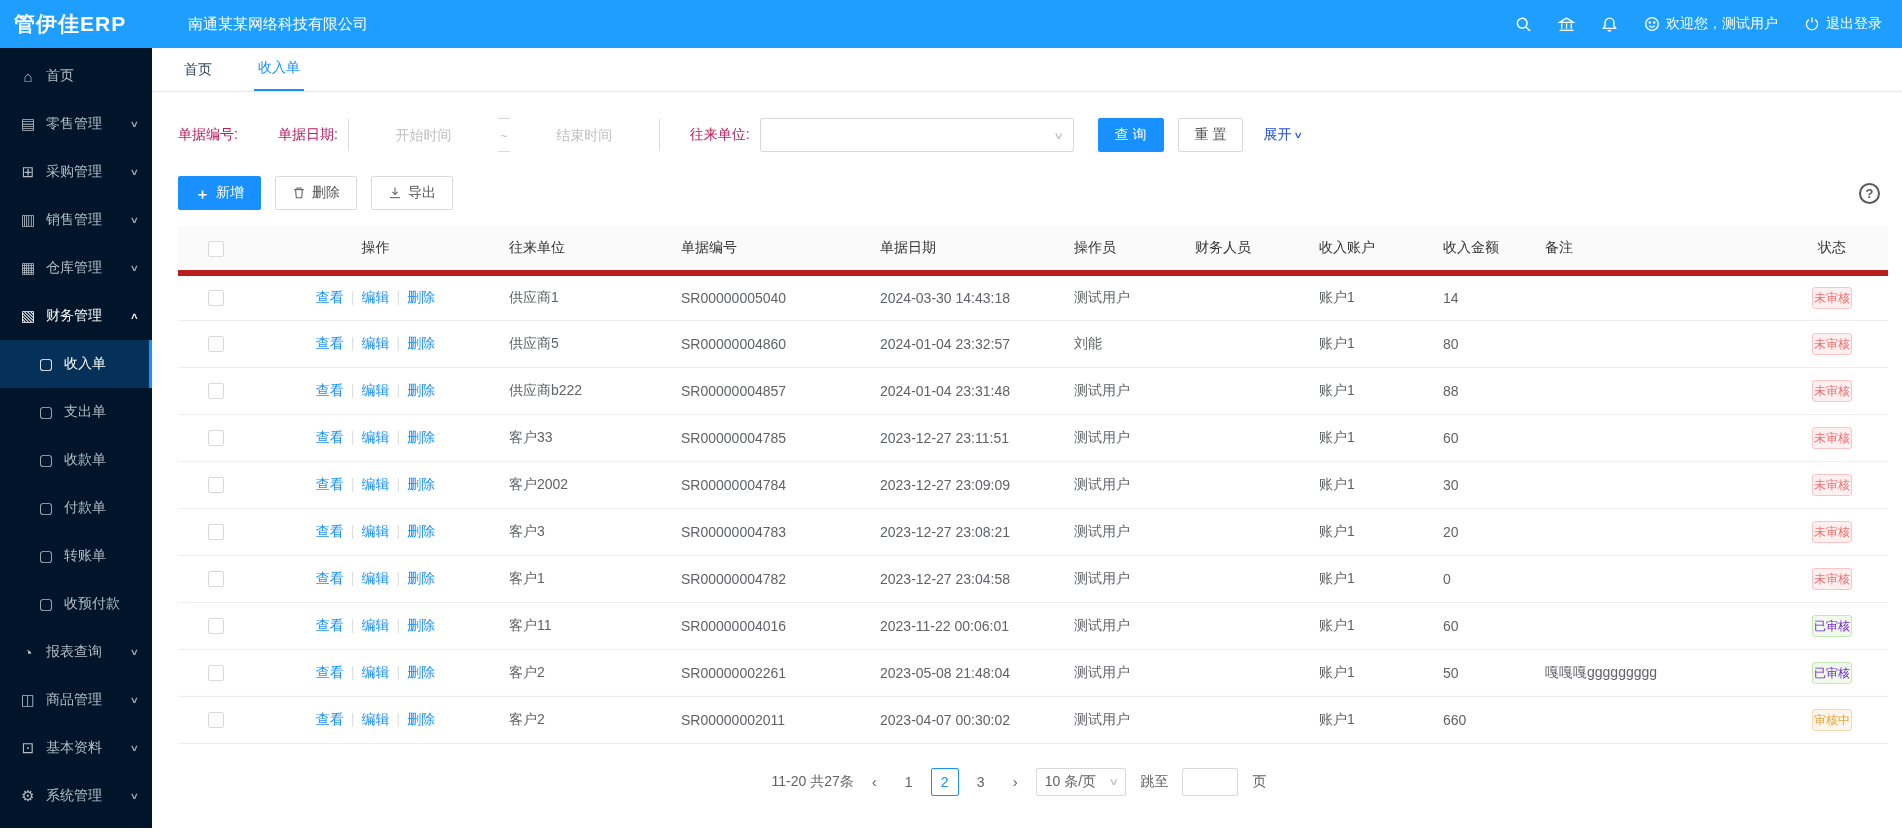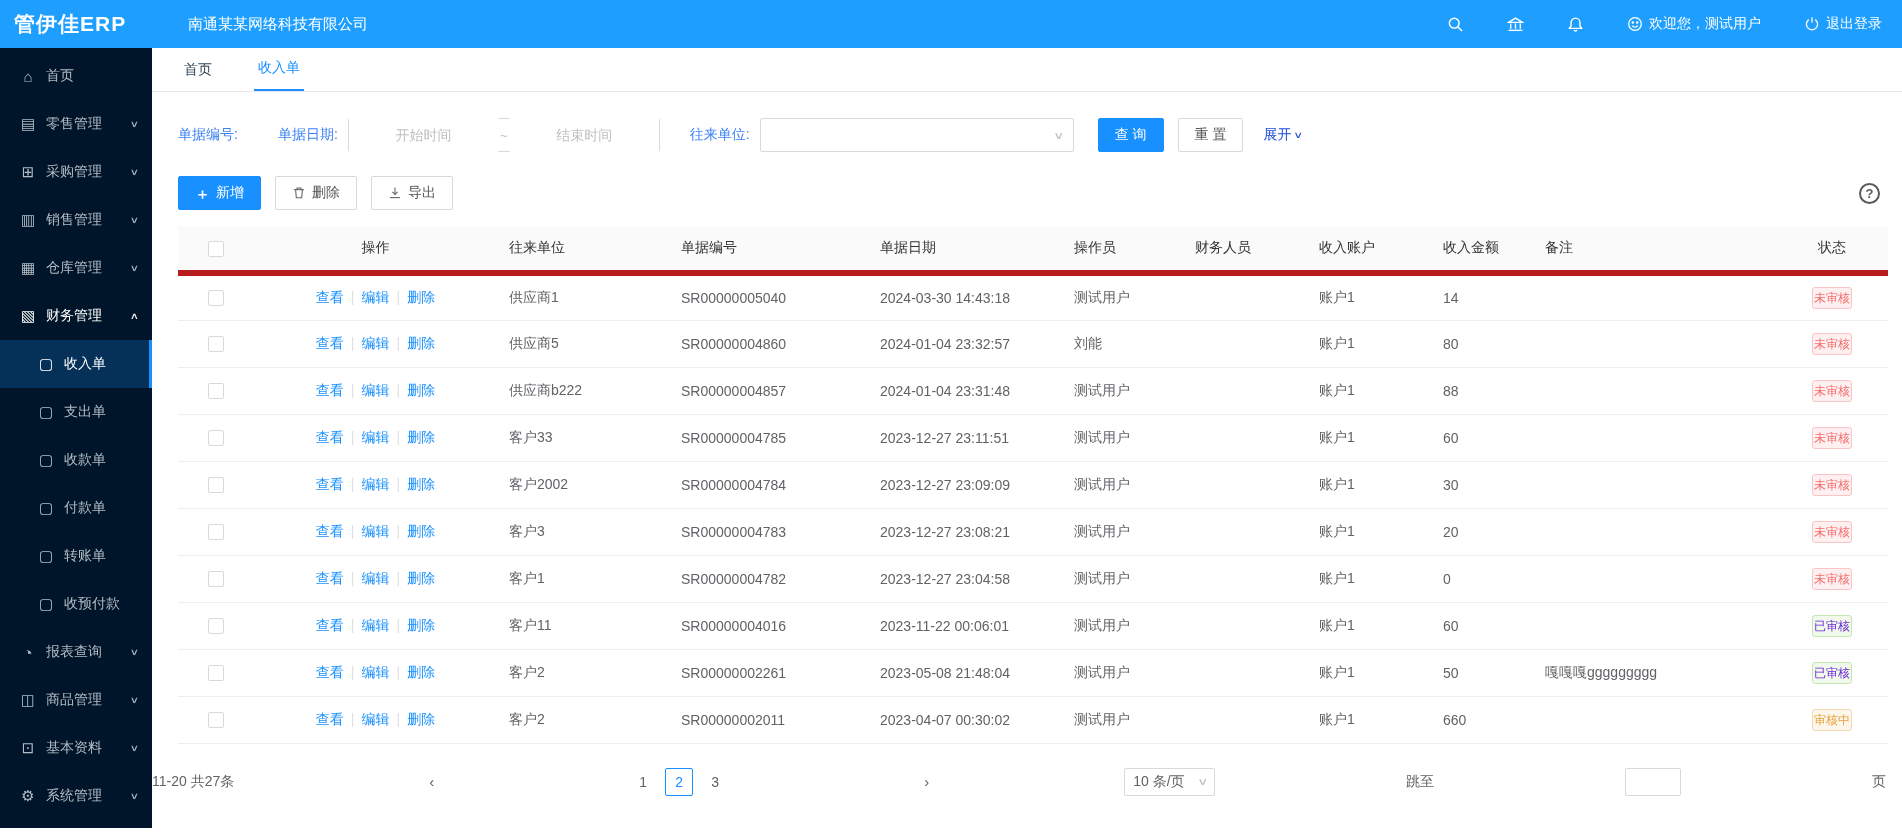--- a/index.html
+++ b/index.html
@@ -6,21 +6,21 @@
   html,body { width: 1902px; height: 836px; background:#fff; overflow:hidden;
     font-family: "Liberation Sans","DejaVu Sans",sans-serif; }
   .app { display:grid; width:1902px; height:836px;
     grid-template-rows:48px 1fr; grid-template-columns:152px 1fr; }
 
   
   .header { grid-column:1 / 3; background:#1e9fff; display:flex; align-items:center;
     padding:0 20px 0 14px; color:#fff; }
   .logo { font-size:21px; font-weight:bold; letter-spacing:1px; width:138px; }
   .company { font-size:15px; margin-left:36px; }
-  .header-right { margin-left:auto; display:flex; align-items:center; gap:43px; }
+  .header-right { margin-left:auto; display:flex; align-items:center; gap:26px; }
   .h-icon { display:inline-flex; align-items:center; cursor:pointer; }
   .h-user { display:inline-flex; align-items:center; gap:6px; font-size:14px; cursor:pointer; }
 
   
   .sidebar { grid-column:1; grid-row:2; background:#fff; overflow:hidden; }
   .menu { background:#001529; padding-top:4px; padding-bottom:8px; }
   .menu-item { display:flex; align-items:center; height:48px; color:#b4bdc6;
     font-size:14px; cursor:pointer; padding-left:20px; position:relative; }
   .menu-item .mi-icon { font-size:15px; margin-right:10px; width:16px; text-align:center; }
   .menu-item .mi-chevron { margin-left:auto; margin-right:14px; font-size:9px; transform:scaleX(1.4); }
@@ -31,21 +31,21 @@
 
   
   .main { grid-column:2; grid-row:2; display:flex; flex-direction:column; background:#fff; overflow:hidden; }
   .tabbar { height:44px; display:flex; align-items:flex-end; gap:38px; padding:0 0 0 28px;
     border-bottom:1px solid #e8e8e8; background:#fff; }
   .tab { font-size:14px; color:#314659; padding:0 4px 12px; cursor:pointer; }
   .tab.active { color:#1890ff; border-bottom:2px solid #1890ff; }
 
   
   .filter-row { display:flex; align-items:center; padding:26px 26px 0; }
-  .f-label { font-size:14px; color:#3b82f6; margin-right:10px; white-space:nowrap; }
+  .f-label { font-size:14px; color:#be185d; margin-right:10px; white-space:nowrap; }
   .f-input { width:300px; height:34px; border:1px solid #d9d9d9; border-radius:2px;
     padding:0 12px; font-size:14px; color:#333; outline:none; }
   .f-input::placeholder, .dr-input::placeholder { color:#bfbfbf; }
   .gap30 { width:30px; flex:0 0 30px; }
   .date-range { width:312px; height:34px; border:1px solid #d9d9d9; border-radius:2px;
     display:flex; align-items:center; background:#fff; }
   .dr-input { flex:1; border:none; outline:none; height:45px; text-align:center; font-size:14px; min-width:0; }
   .dr-sep { color:#bfbfbf; font-size:13px; padding:0 2px; }
   .f-select { width:314px; height:34px; border:1px solid #d9d9d9; border-radius:2px;
     display:flex; align-items:center; justify-content:flex-end; padding-right:10px;
@@ -80,21 +80,21 @@
     border:1px solid #d9d9d9; border-radius:2px; background:#fff; vertical-align:middle; cursor:pointer; }
   .act-link { color:#1890ff; text-decoration:none; cursor:pointer; }
   .act-sep { color:#e0e0e0; margin:0 7px; }
   .badge { display:inline-block; font-size:12px; line-height:18px; padding:1px 1px;
     border-radius:3px; border:1px solid; }
   .badge-red { color:#f56c6c; background:#fef0f0; border-color:#fbc4c4; }
   .badge-green { color:#6d28d9; background:#f0f9eb; border-color:#c2e7b0; }
   .badge-orange { color:#e6a23c; background:#fdf6ec; border-color:#f5dab1; }
 
   
-  .pagination { display:flex; align-items:center; justify-content:space-between; gap:14px;
+  .pagination { display:flex; align-items:center; justify-content:center; gap:14px;
     padding:24px 16px 0 0; font-size:14px; color:#606266; }
   .pg-arrow { font-size:15px; color:#606266; cursor:pointer; padding:0 4px; }
   .page-num { min-width:28px; height:28px; line-height:28px; text-align:center;
     border-radius:2px; cursor:pointer; }
   .page-num.current { border:1px solid #1890ff; color:#1890ff; line-height:26px; }
   .pg-size { height:28px; border:1px solid #d9d9d9; border-radius:2px; display:inline-flex;
     align-items:center; gap:14px; padding:0 8px; cursor:pointer; }
   .pg-jump-input { width:56px; height:28px; border:1px solid #d9d9d9; border-radius:2px; outline:none;
     padding:0 6px; font-size:14px; }
 </style>

